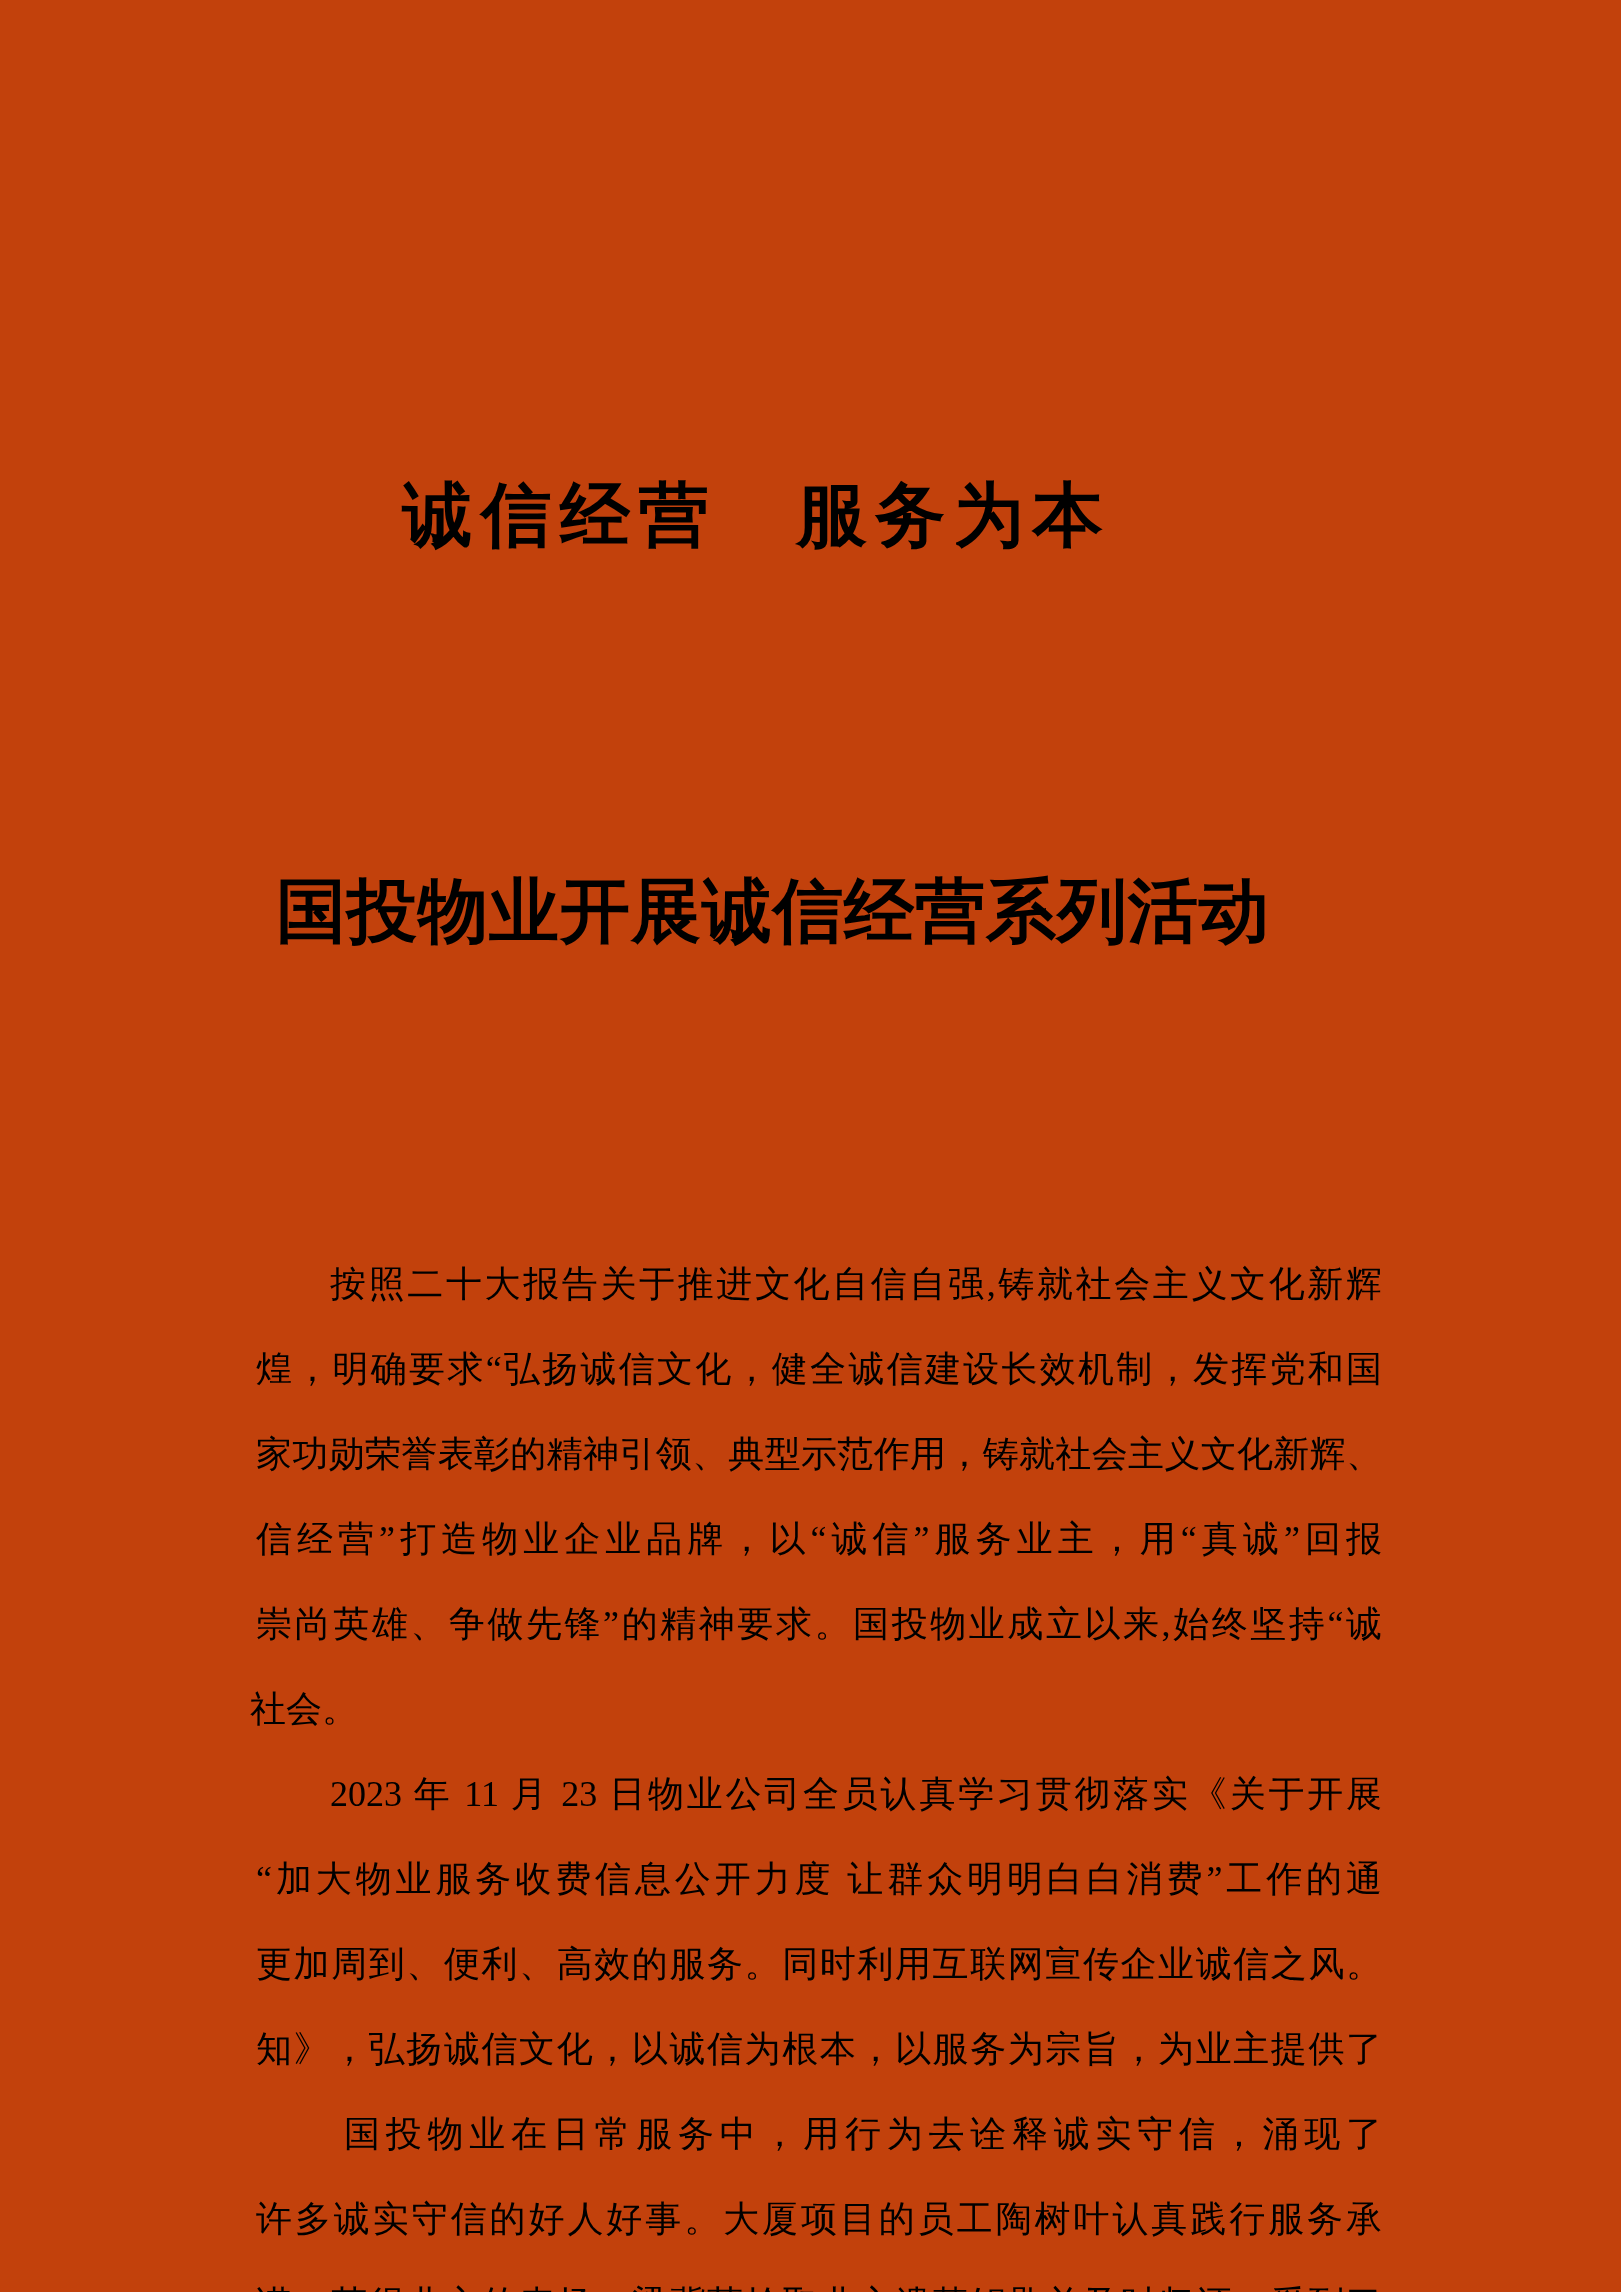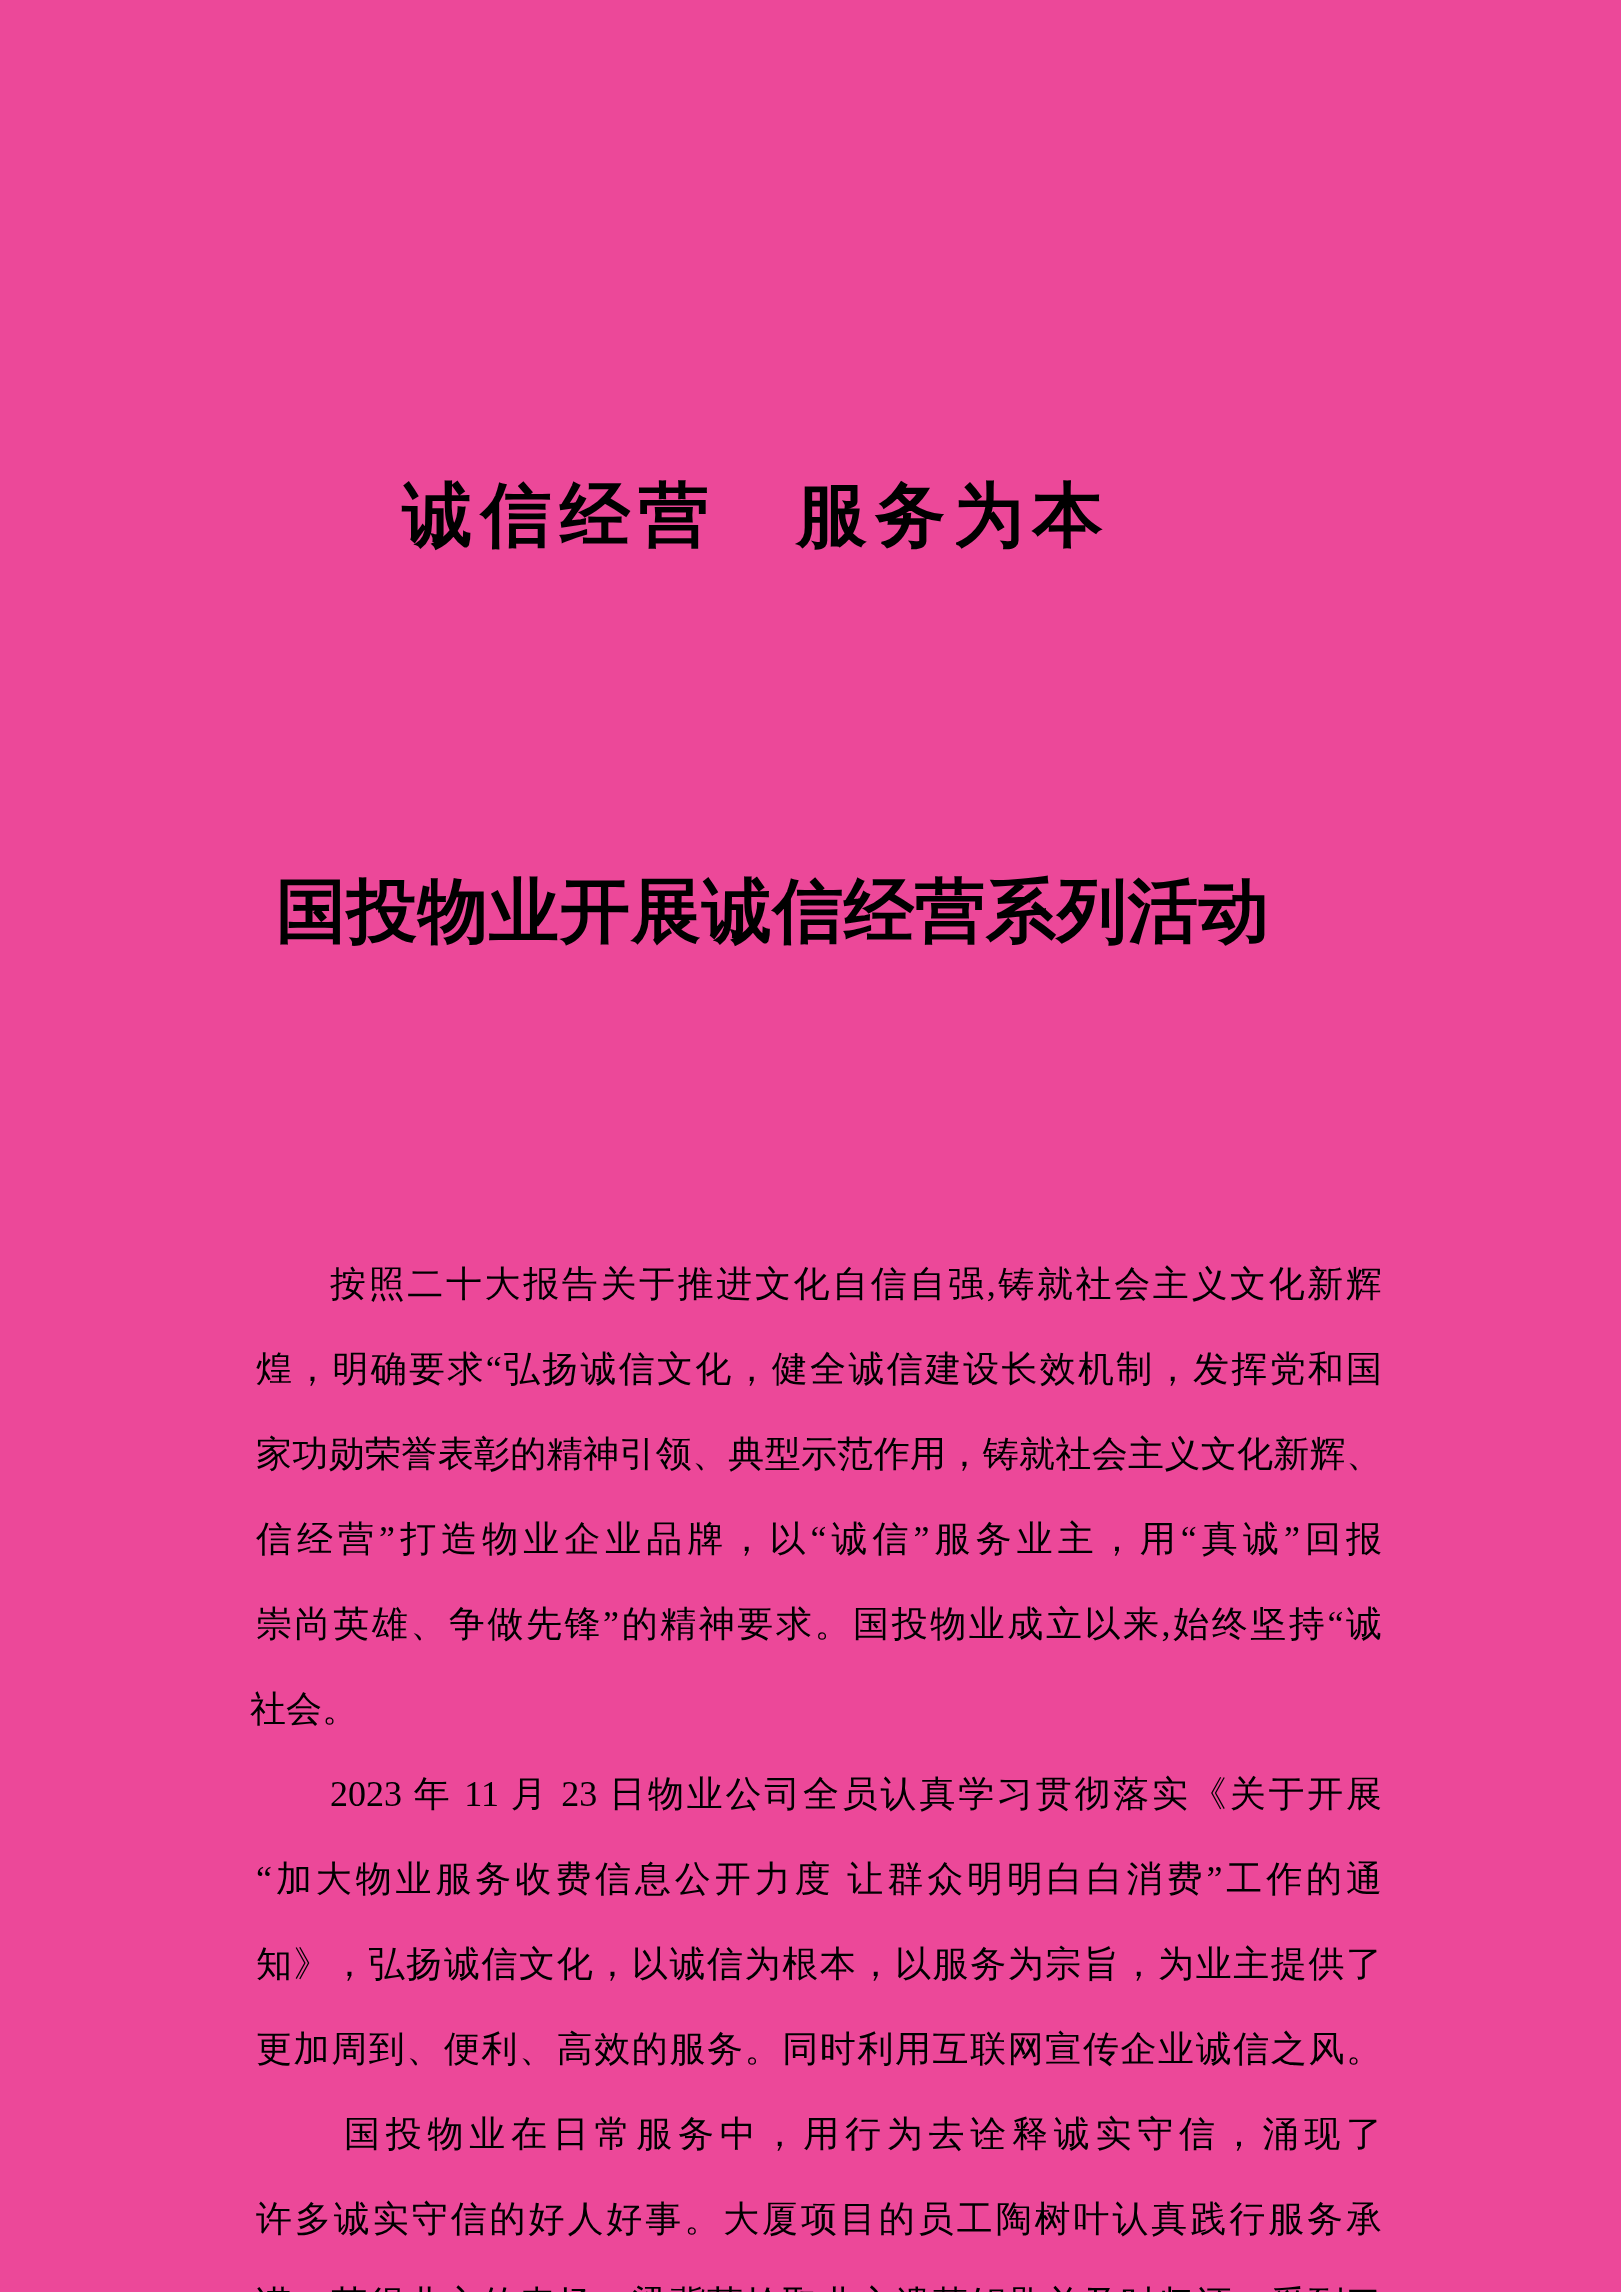--- a/index.html
+++ b/index.html
@@ -4,21 +4,21 @@
 <style>
   html, body {
     margin: 0;
     padding: 0;
     background: #ffffff;
   }
   .page {
     position: relative;
     width: 1621px;
     height: 2293px;
-    background: #ec4899;
+    background: #c2410c;
     overflow: hidden;
     color: #000000;
     font-family: "Liberation Serif", "DejaVu Serif", serif;
   }
   .content {
     position: absolute;
     left: 250px;
     top: 186px;
     width: 1132px;
   }
@@ -81,22 +81,22 @@
         <div class="line jl">煌，明确要求“弘扬诚信文化，健全诚信建设长效机制，发挥党和国</div>
         <div class="line jl">家功勋荣誉表彰的精神引领、典型示范作用，铸就社会主义文化新辉、</div>
         <div class="line jl">信经营”打造物业企业品牌，以“诚信”服务业主，用“真诚”回报</div>
         <div class="line jl">崇尚英雄、争做先锋”的精神要求。国投物业成立以来,始终坚持“诚</div>
         <div class="line last-line">社会。</div>
       </div>
 
       <div class="para">
         <div class="line jl indent">2023 年 11 月 23 日物业公司全员认真学习贯彻落实《关于开展</div>
         <div class="line jl">“加大物业服务收费信息公开力度 让群众明明白白消费”工作的通</div>
+        <div class="line jl">更加周到、便利、高效的服务。同时利用互联网宣传企业诚信之风。</div>
         <div class="line jl">知》，弘扬诚信文化，以诚信为根本，以服务为宗旨，为业主提供了</div>
-        <div class="line jl">更加周到、便利、高效的服务。同时利用互联网宣传企业诚信之风。</div>
       </div>
 
       <div class="para">
         <div class="line jl indent-deep">国投物业在日常服务中，用行为去诠释诚实守信，涌现了</div>
         <div class="line jl">许多诚实守信的好人好事。大厦项目的员工陶树叶认真践行服务承</div>
         <div class="line jl">诺，获得业主的表扬；梁冀萍拾取业主遗落钥匙并及时归还，受到了</div>
 
       </div>
 
     </div>

